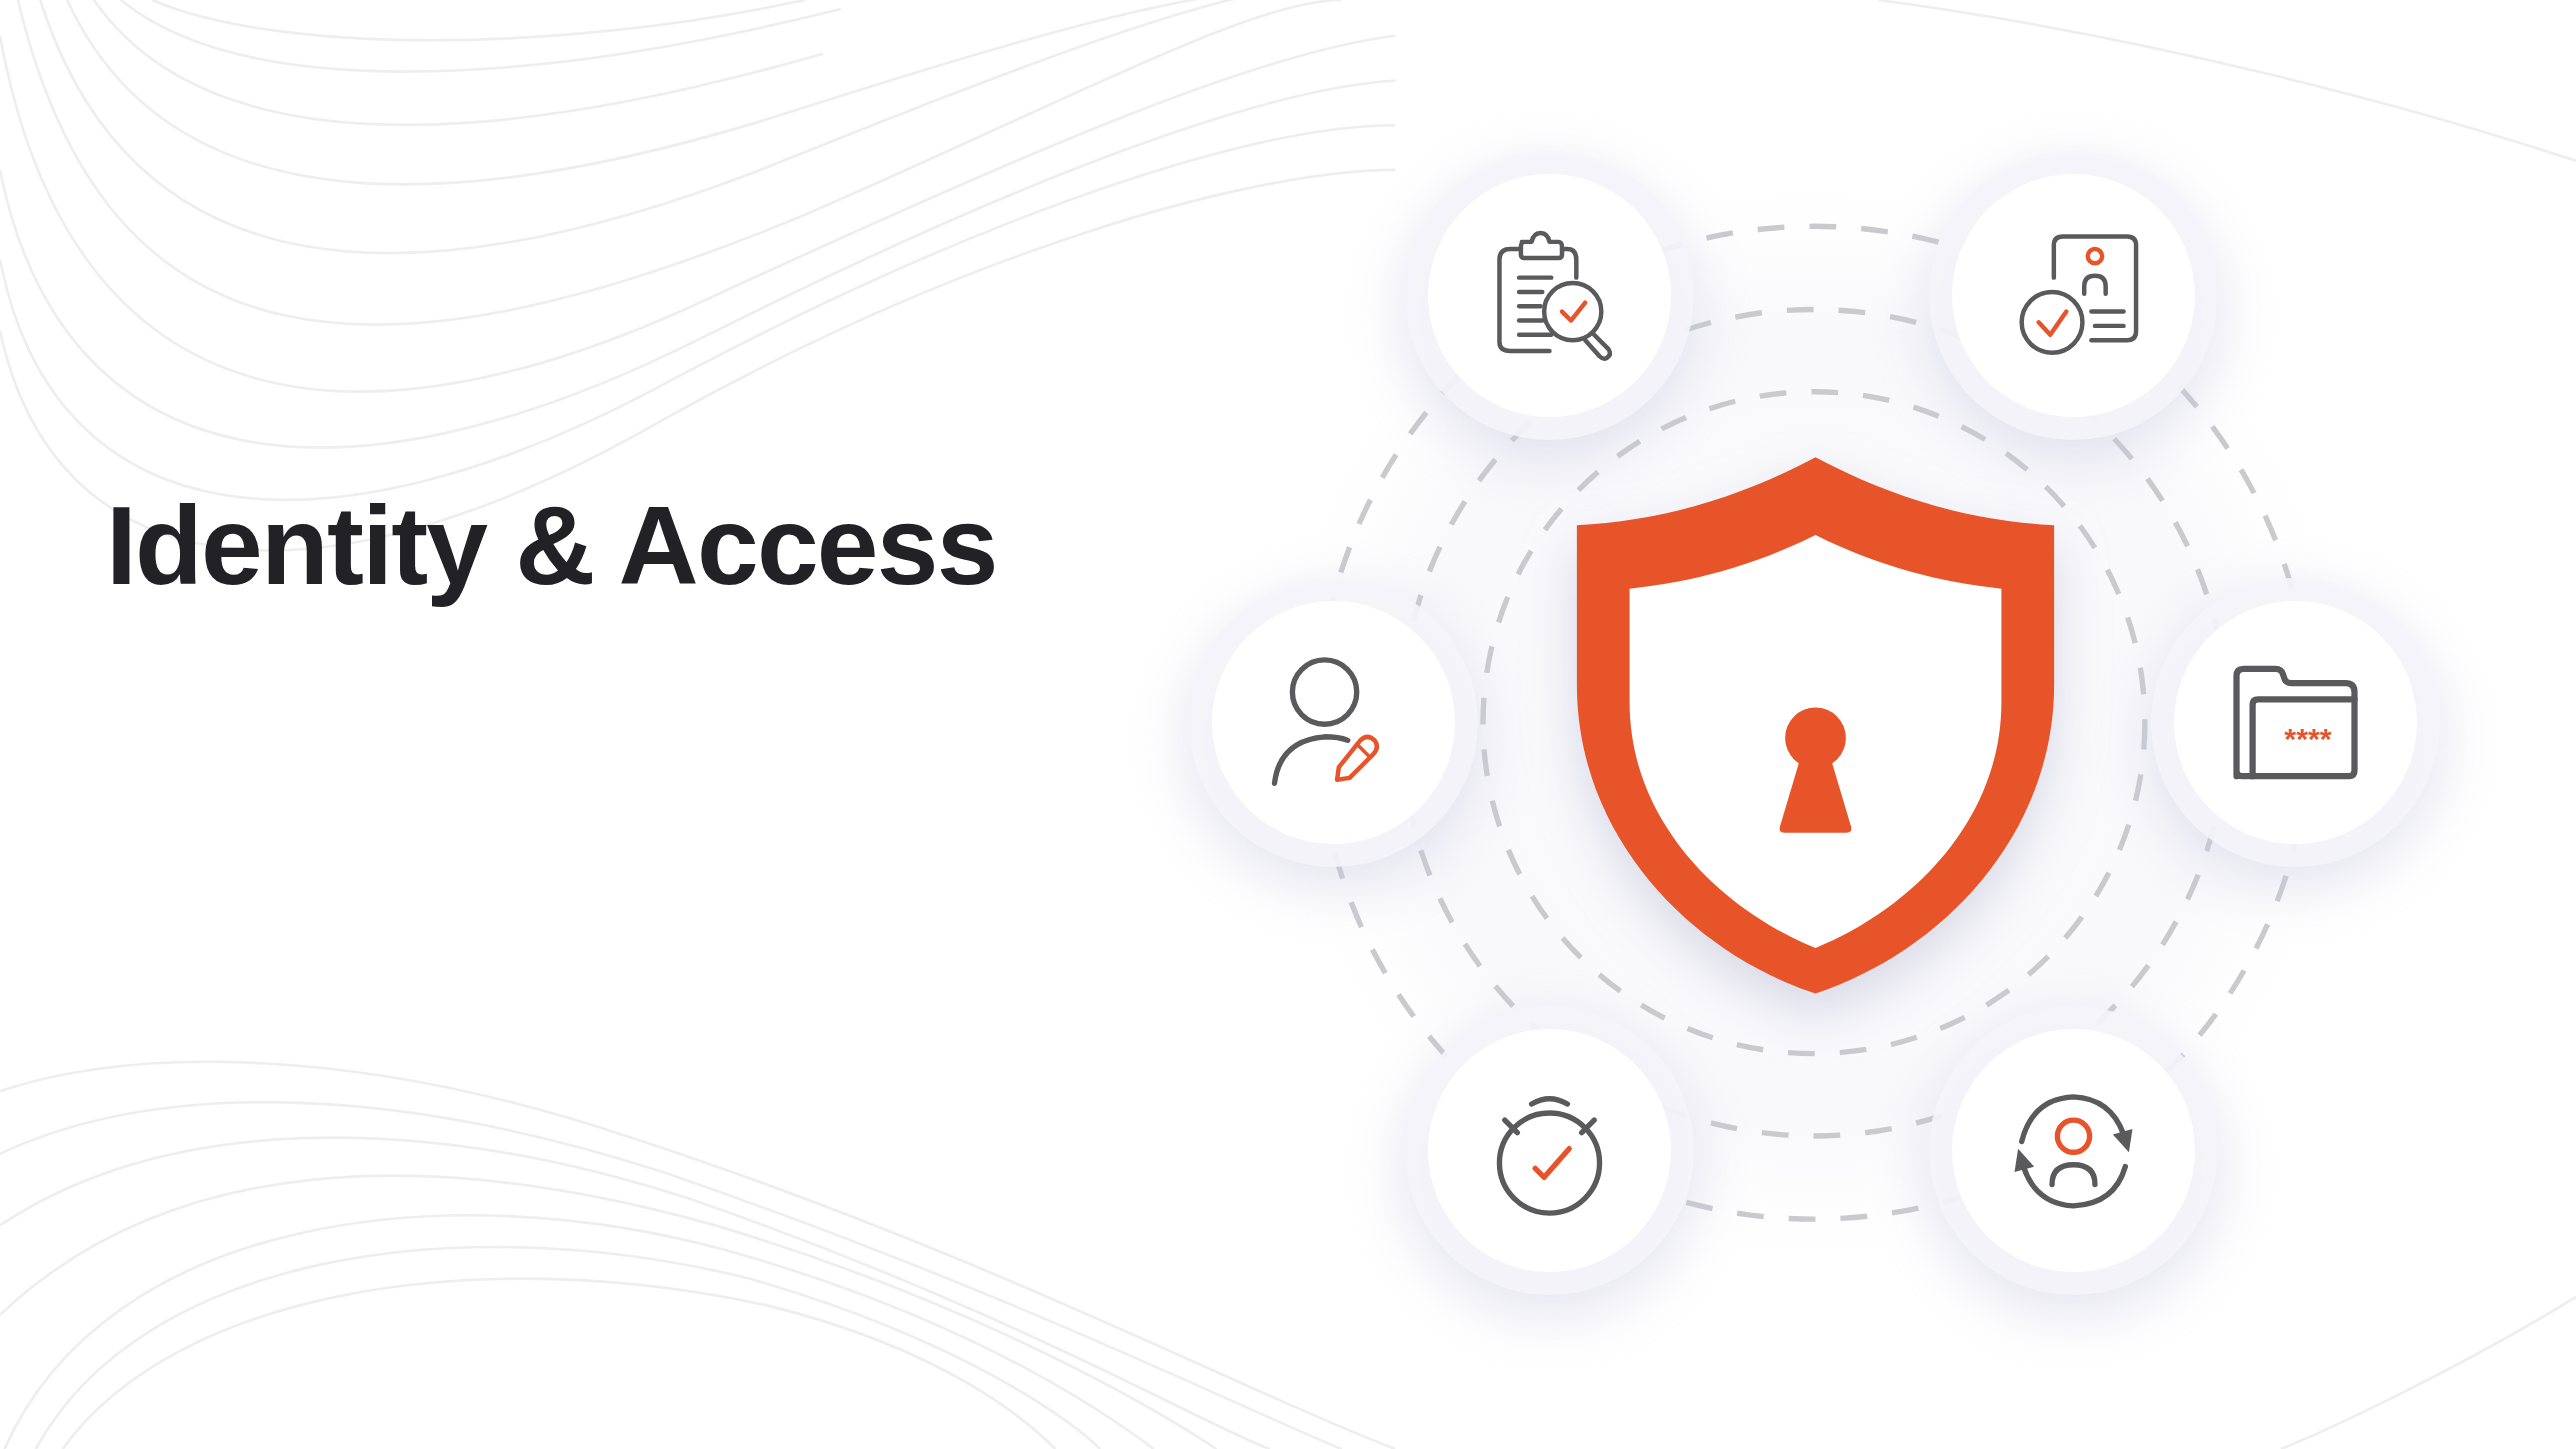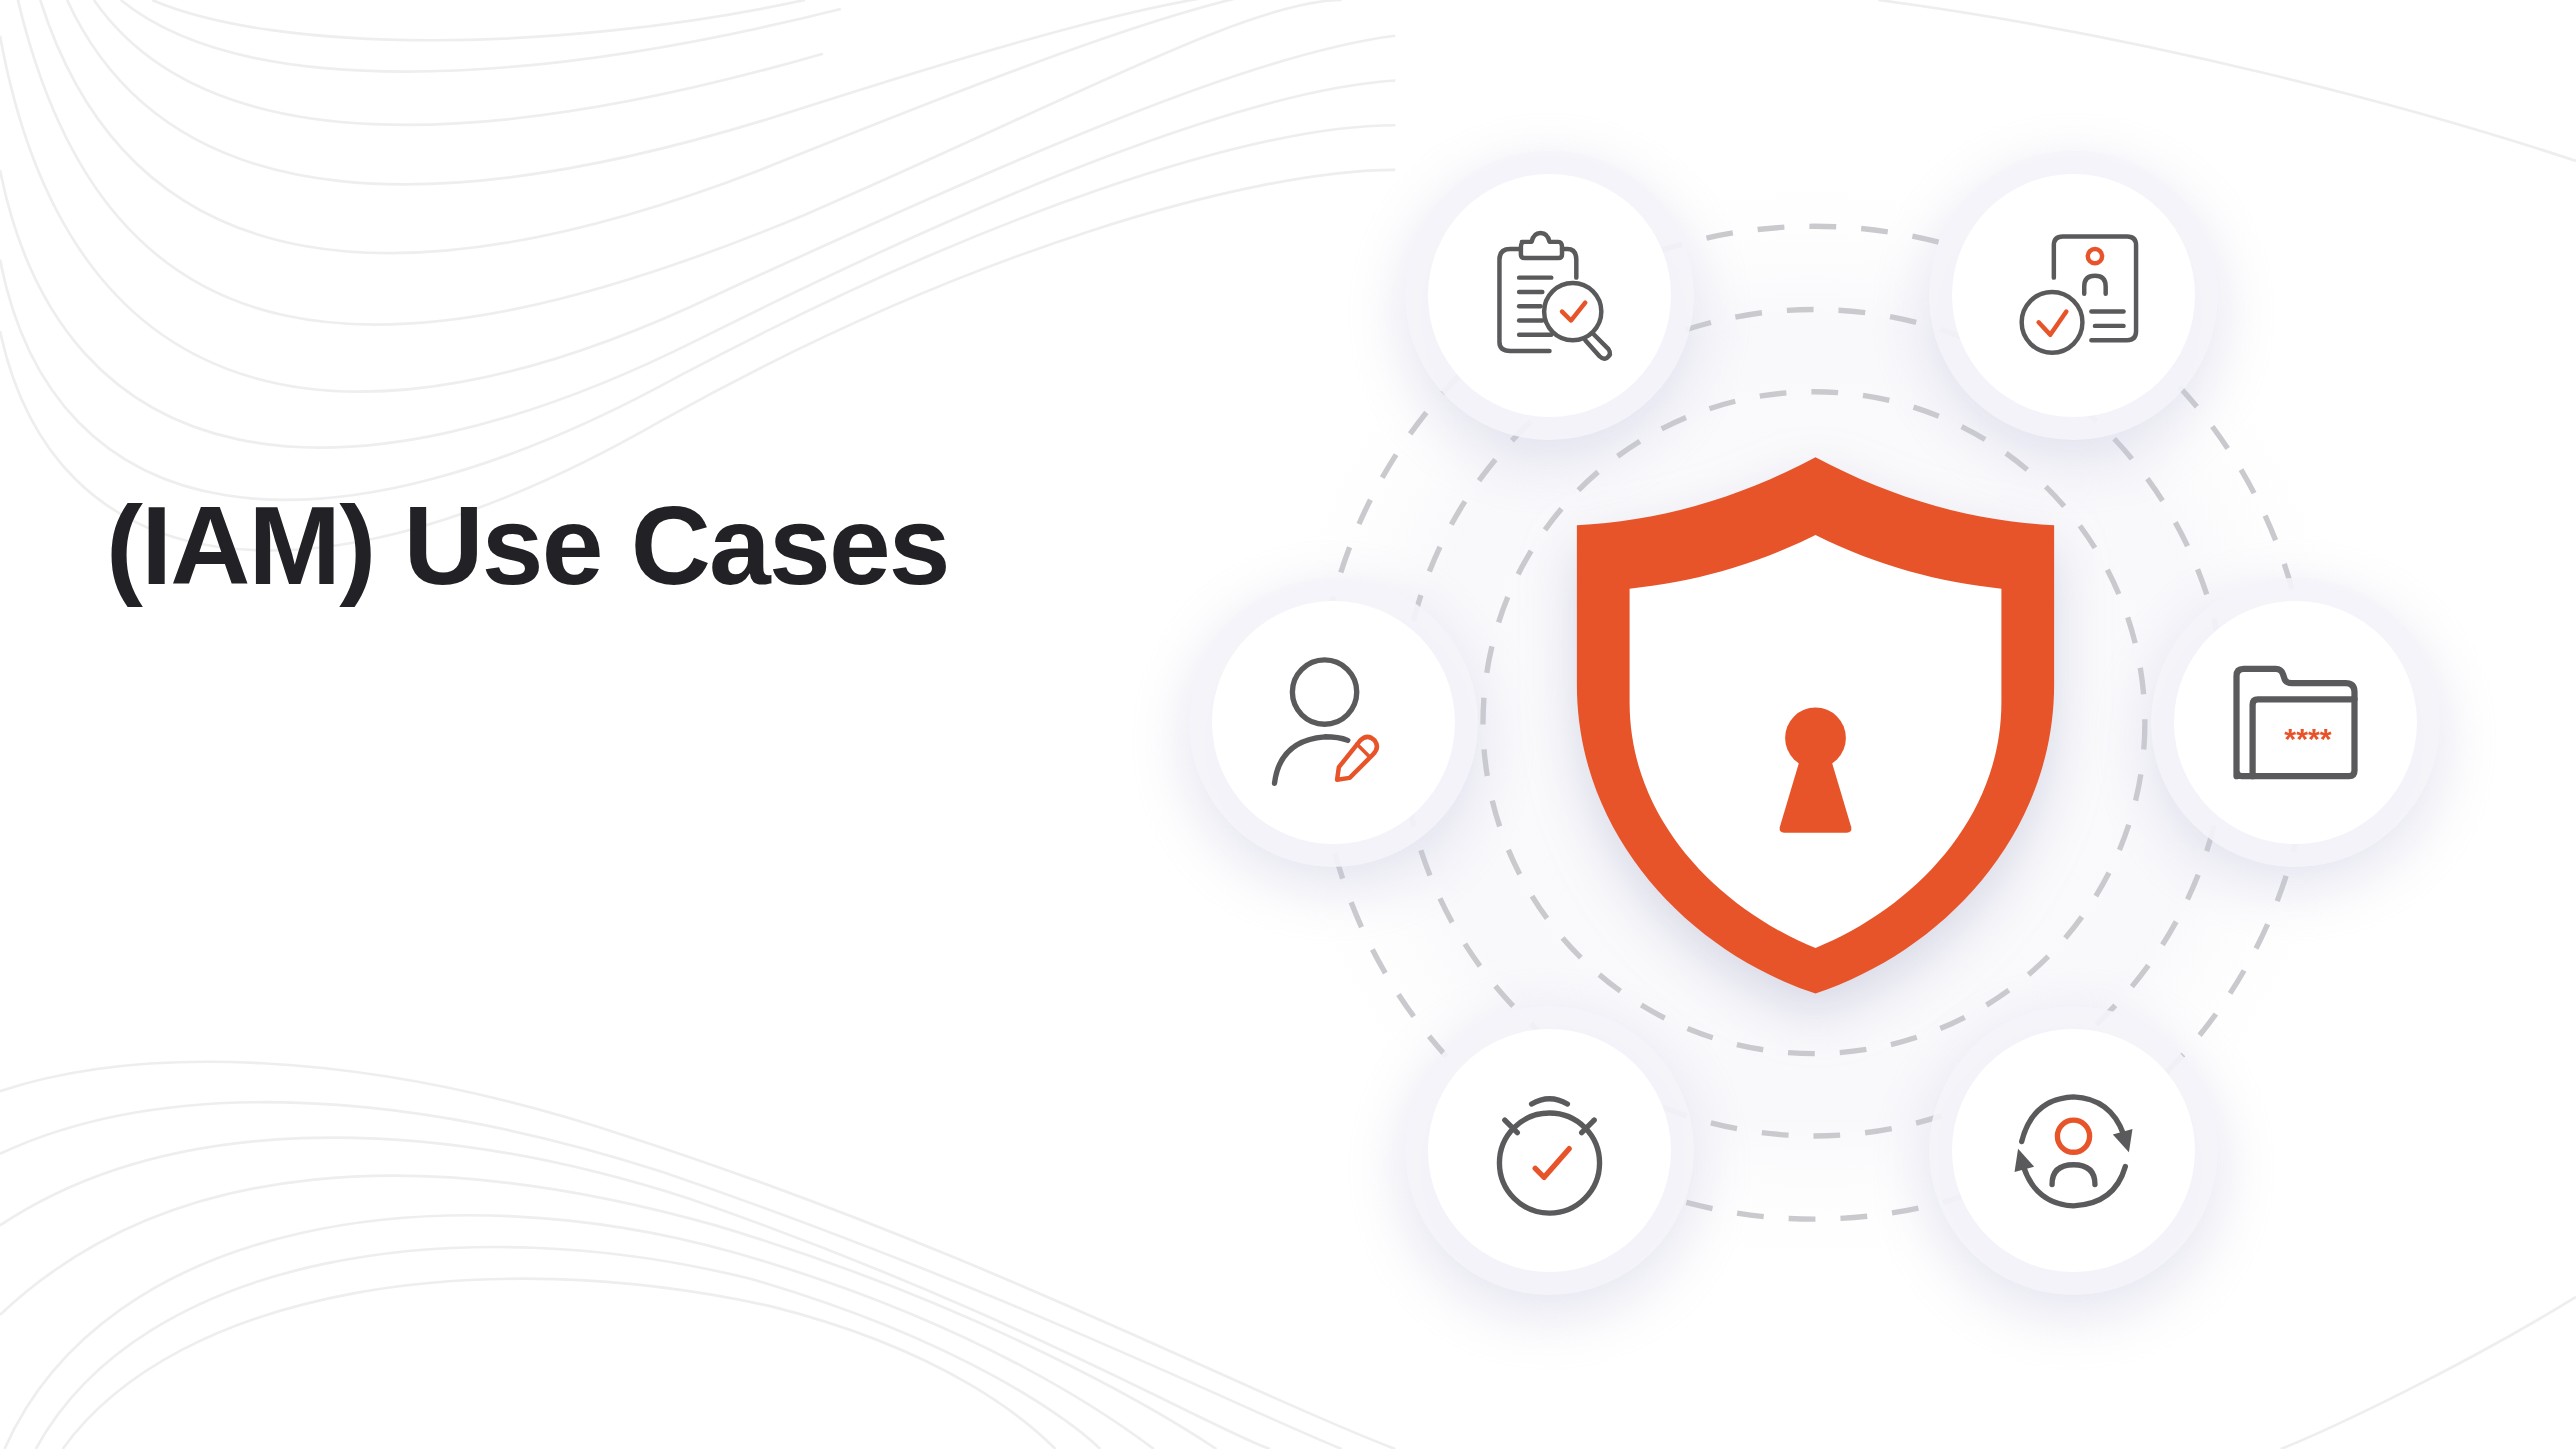--- a/index.html
+++ b/index.html
@@ -45,21 +45,21 @@
     <path d="M0,1470 C190,1290 480,1280 800,1370 C1100,1460 1300,1580 1360,1620"></path>
     <path d="M5,1620 C120,1360 500,1310 820,1400 C1100,1480 1250,1590 1290,1620"></path>
     <path d="M40,1620 C160,1400 520,1350 840,1430 C1080,1500 1200,1590 1230,1620"></path>
     <path d="M70,1620 C200,1440 540,1390 860,1460 C1060,1510 1150,1590 1180,1620"></path>
     <path d="M2880,180 C2700,120 2400,40 2100,0"></path>
     <path d="M2880,1450 C2750,1530 2600,1600 2550,1620"></path>
   </g>
 </svg>
 
 <h1 class="title">
-  <span>(IAM) Use Cases</span>
+  <span>Identity &amp; Access</span>
 </h1>
 
 <div class="diagram">
 
   <svg style="position:absolute;left:0;top:0" width="2576" height="1449" viewBox="0 0 2880 1620">
     <defs>
       <radialGradient id="glow" cx="50%" cy="50%" r="50%">
         <stop offset="0%" stop-color="#ffffff" stop-opacity="1"></stop>
         <stop offset="70%" stop-color="#f6f6fa" stop-opacity="0.7"></stop>
         <stop offset="100%" stop-color="#ffffff" stop-opacity="0"></stop>

